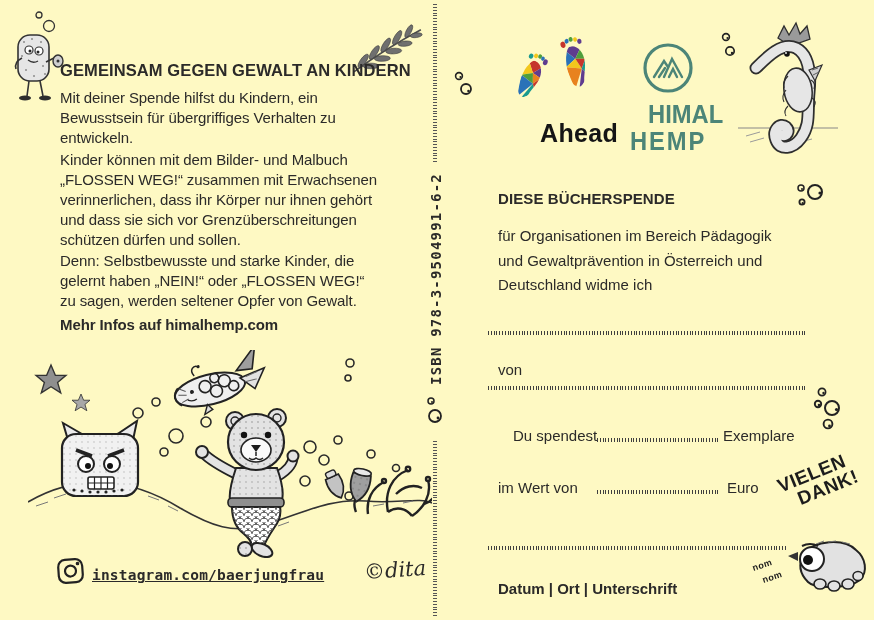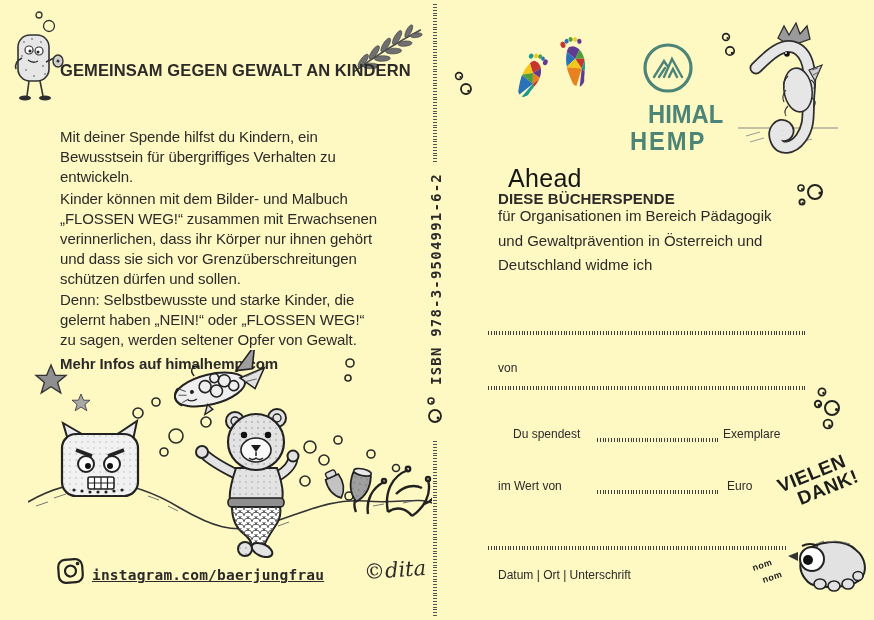--- a/index.html
+++ b/index.html
@@ -1,35 +1,35 @@
 <!DOCTYPE html>
 <html><head>
 <meta charset="utf-8">
 <style>
   html,body{margin:0;padding:0;background:#888;}
   .card{position:relative;width:874px;height:620px;background:#fef9c3;overflow:hidden;
         font-family:"Liberation Sans",sans-serif;color:#2b2a29;}
   .abs{position:absolute;}
-  .para{font-size:15px;line-height:20px;letter-spacing:-0.1px;white-space:pre-line;width:372px;margin-top:39px;}
+  .para{font-size:15px;line-height:20px;letter-spacing:-0.1px;white-space:pre-line;width:372px;}
   .h1{font-size:16.5px;font-weight:700;letter-spacing:0.1px;}
   .bold{font-weight:700;}
   .hatch-h{height:4px;background:repeating-linear-gradient(90deg,#3f3f3f 0 1px,transparent 1px 2.8px);}
   .hatch-v{width:4px;background:repeating-linear-gradient(0deg,#555 0 1px,transparent 1px 2.8px);}
   .mono{font-family:"DejaVu Sans Mono",monospace;font-weight:700;}
   .isbn{transform:rotate(-90deg);font-size:14px;letter-spacing:1.2px;white-space:nowrap;
         width:220px;text-align:center;}
   .rightpara{font-size:15px;line-height:24.5px;white-space:pre-line;width:340px;}
-  .label15{font-size:12px;}
+  .label15{font-size:15px;}
   .thanks{transform:rotate(-22deg);font-weight:700;font-size:19px;line-height:19px;
           letter-spacing:0.5px;color:#1c1c1c;}
   .thanks .l2{padding-left:14px;}
   .script{font-family:"DejaVu Serif",serif;font-style:italic;font-size:21px;transform:rotate(-4deg);}
   .nom{font-size:9px;font-weight:700;transform:rotate(-18deg);letter-spacing:0.5px;color:#1c1c1c;}
   .onestep1{font-size:21px;font-weight:400;color:#3a3a3a;letter-spacing:0.5px;width:110px;text-align:center;}
-  .onestep2{font-size:25px;font-weight:400;color:#151515;width:110px;text-align:left;letter-spacing:0.3px;margin-top:45px;}
+  .onestep2{font-size:25px;font-weight:700;color:#151515;width:110px;text-align:right;letter-spacing:0.3px;}
   .himal{font-weight:700;font-size:25px;color:#4c8578;transform:scaleX(0.95);transform-origin:left;}
 </style>
 </head>
 <body>
 
 <div class="card">
 
   <svg class="abs" style="left:12px;top:8px;" width="54" height="104" viewBox="0 0 54 104">
     <circle cx="27" cy="7" r="3" fill="none" stroke="#333" stroke-width="1.3"></circle>
     <circle cx="37" cy="18" r="5.5" fill="none" stroke="#333" stroke-width="1.3"></circle>
@@ -327,21 +327,21 @@
     <path d="M76,52 l6,-2 M77,57 l6,-3" stroke="#555" stroke-width="0.9"></path>
     <g fill="none" stroke="#2e2e2e" stroke-width="1.1">
       <path d="M52,58 q-6,6 -4,12 M50,72 q-5,6 -2,12 M52,88 q-5,5 -2,10"></path>
       <path d="M75,62 q5,3 3,9 M76,80 q5,3 2,9"></path>
     </g>
     <circle cx="51" cy="36" r="2.8" fill="#111"></circle>
     <circle cx="50" cy="35" r="0.9" fill="#fff"></circle>
   </svg>
 
   <div class="abs h1" style="left:498px;top:190px;font-size:15px;">DIESE BÜCHERSPENDE</div>
-  <div class="abs rightpara" style="left:498px;top:204px;">für Organisationen im Bereich Pädagogik
+  <div class="abs rightpara" style="left:498px;top:224px;">für Organisationen im Bereich Pädagogik
 und Gewaltprävention in Österreich und
 Deutschland widme ich</div>
 
   <svg class="abs" style="left:794px;top:178px;" width="36" height="44" viewBox="0 0 36 44">
     <circle cx="7" cy="10" r="3" fill="none" stroke="#222" stroke-width="1.5"></circle>
     <circle cx="8" cy="11" r="1" fill="#222"></circle>
     <circle cx="21" cy="14" r="7" fill="none" stroke="#222" stroke-width="2"></circle>
     <circle cx="26" cy="15" r="1.6" fill="#222"></circle>
     <circle cx="8" cy="24" r="2.6" fill="none" stroke="#222" stroke-width="1.8"></circle>
     <circle cx="8.6" cy="25" r="1" fill="#222"></circle>
@@ -369,21 +369,21 @@
   <div class="abs label15" style="left:498px;top:479px;">im Wert von</div>
   <div class="abs hatch-h" style="left:597px;top:490px;width:122px;"></div>
   <div class="abs label15" style="left:727px;top:479px;">Euro</div>
 
   <div class="abs thanks" style="left:779px;top:462px;">
     <div>VIELEN</div>
     <div class="l2">DANK!</div>
   </div>
 
   <div class="abs hatch-h" style="left:488px;top:546px;width:300px;"></div>
-  <div class="abs label15" style="left:498px;top:568px;">Datum | Ort | Unterschrift</div>
+  <div class="abs label15" style="left:498px;top:580px;font-weight:bold;">Datum | Ort | Unterschrift</div>
 
   <div class="abs nom" style="left:752px;top:560px;">nom</div>
   <div class="abs nom" style="left:762px;top:572px;">nom</div>
 
   <svg class="abs" style="left:786px;top:532px;" width="86" height="64" viewBox="0 0 86 64">
     <path d="M18,22 C28,8 58,6 70,18 C80,26 82,40 74,48 C64,56 30,58 22,50 C14,42 12,32 18,22 Z" fill="#e2e2e2" stroke="#222" stroke-width="2"></path>
     <path d="M30,12 l8,-3 M42,10 l8,-1 M56,10 l8,2" stroke="#777" stroke-width="1"></path>
     <ellipse cx="34" cy="52" rx="6" ry="5" fill="#e2e2e2" stroke="#222" stroke-width="1.6"></ellipse>
     <ellipse cx="48" cy="54" rx="6" ry="5" fill="#e2e2e2" stroke="#222" stroke-width="1.6"></ellipse>
     <ellipse cx="62" cy="52" rx="6" ry="5" fill="#e2e2e2" stroke="#222" stroke-width="1.6"></ellipse>

